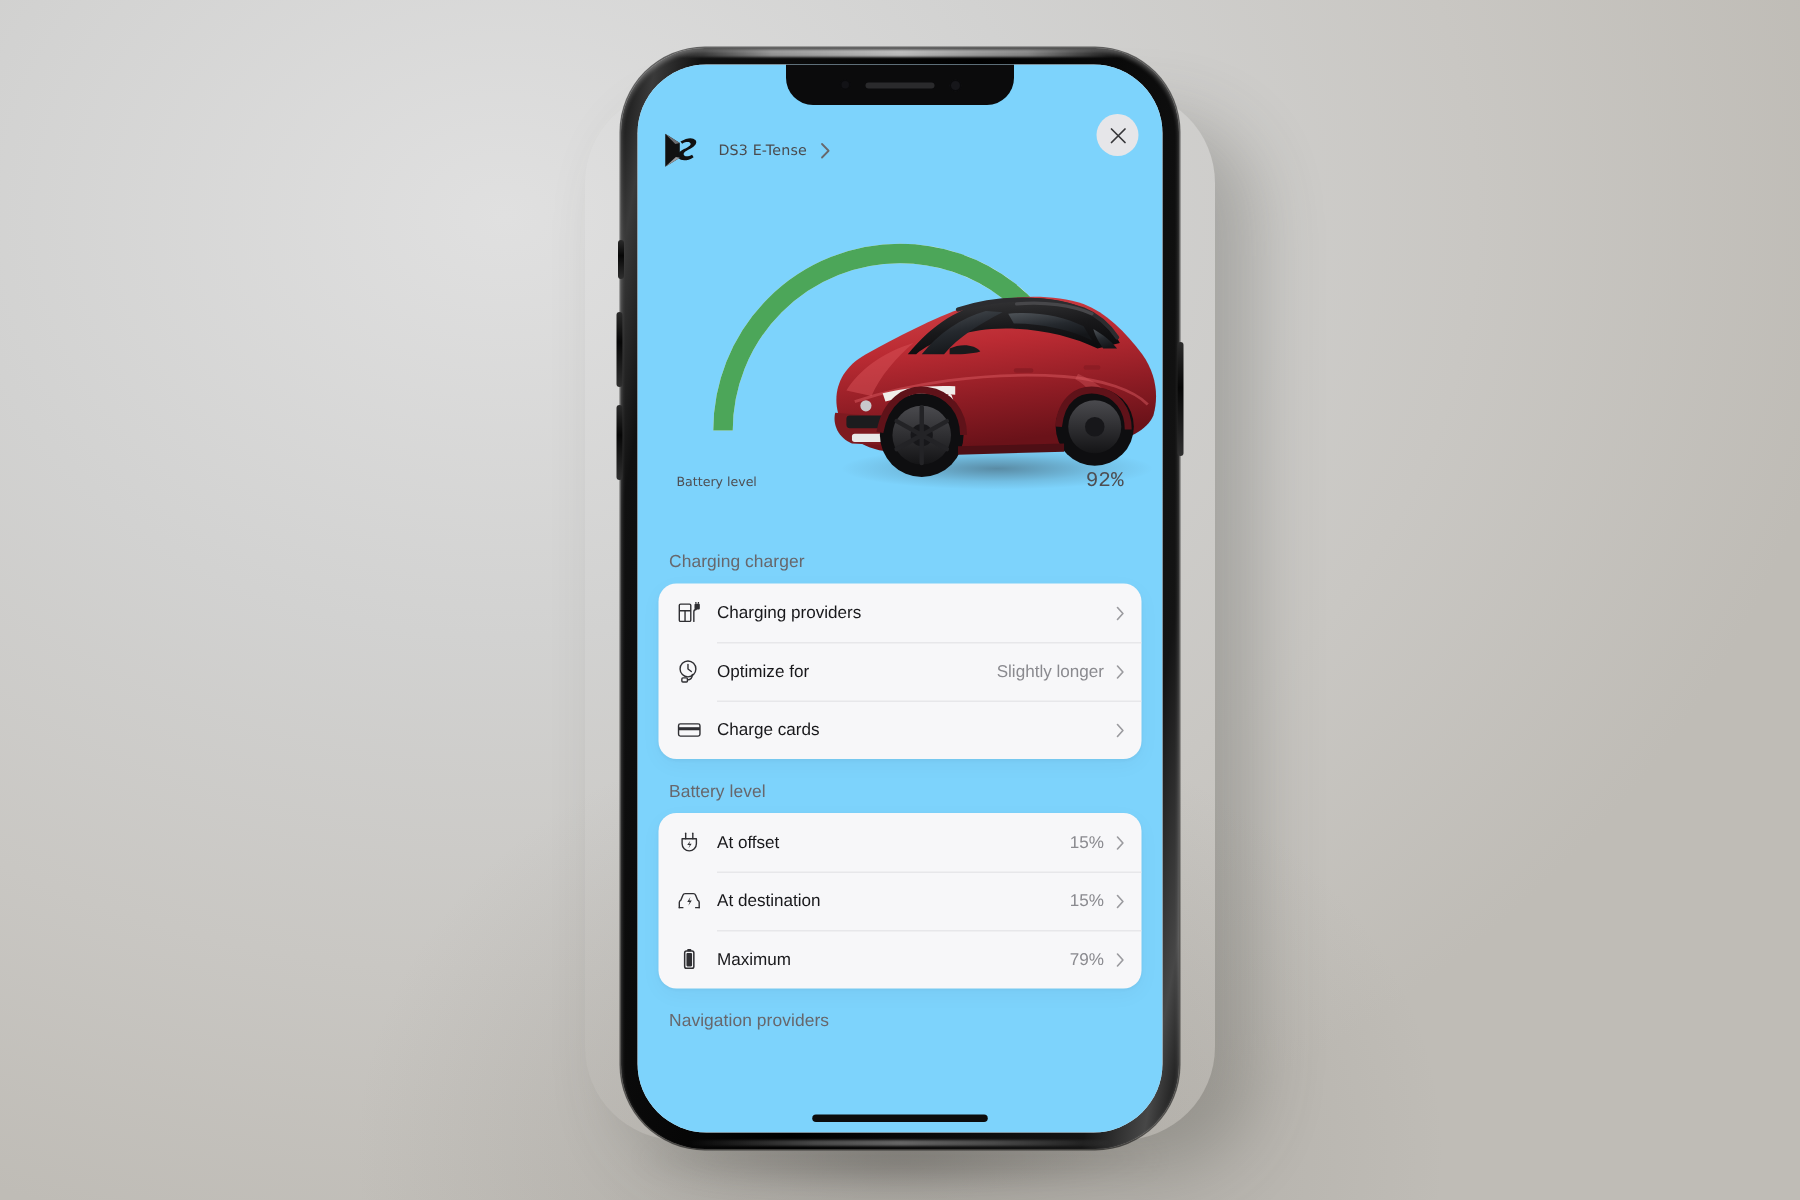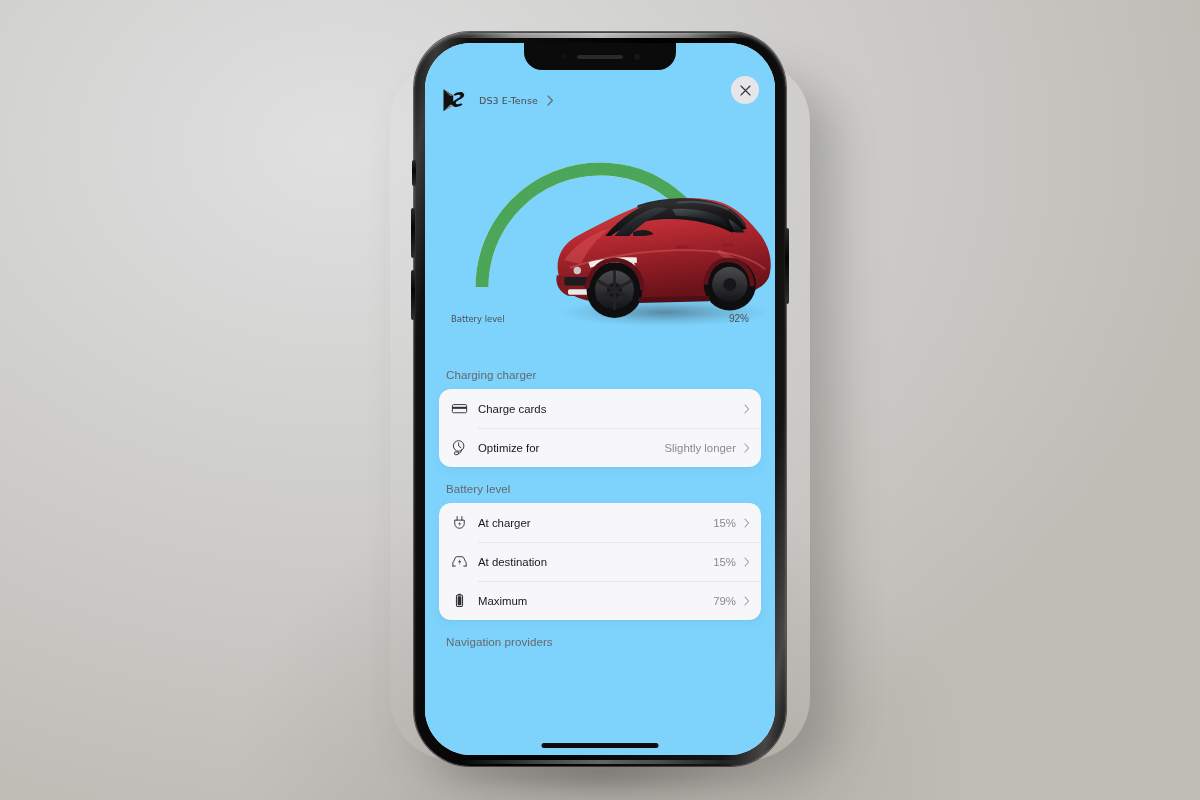--- a/index.html
+++ b/index.html
@@ -228,23 +228,23 @@
     display: flex;
     justify-content: space-between;
     align-items: baseline;
   }
   .gauge-label-l {
     font-size: 8.4px;
     color: #4e4e52;
     font-family: "DejaVu Sans", sans-serif;
   }
   .gauge-label-r {
-    font-size: 10px;
+    font-size: 14px;
     color: #4e4e52;
-    font-family: Liberation Sans, sans-serif;
+    font-family: Liberation Mono, monospace;
   }
 
   
   .sections {
     flex: 1;
     overflow: hidden;
     padding: 0 14px;
   }
   .section-title {
     font-size: 11.6px;
@@ -480,48 +480,68 @@
             <span class="gauge-label-l">Battery level</span>
             <span class="gauge-label-r">92%</span>
           </div>
         </div>
 
         <div class="sections">
 
           <div class="section-title">Charging charger</div>
           <div class="card">
 
-
             <button class="row">
               <span class="row-icon">
                 <svg width="17" height="17" viewBox="0 0 20 20" aria-hidden="true">
-                  <rect x="1.6" y="5.4" width="16.8" height="9.6" rx="1.4" fill="none" stroke="currentColor" stroke-width="1.1"></rect>
-                  <rect x="1.6" y="8.0" width="16.8" height="2.4" fill="currentColor"></rect>
+                  <rect x="2.2" y="3.2" width="9" height="13.6" rx="1" fill="none" stroke="currentColor" stroke-width="1.1"></rect>
+                  <line x1="2.2" y1="8.4" x2="11.2" y2="8.4" stroke="currentColor" stroke-width="1.1"></line>
+                  <line x1="6.7" y1="8.4" x2="6.7" y2="16.8" stroke="currentColor" stroke-width="1.1"></line>
+                  <path d="M13.6 16.8 L13.6 9.2 C13.6 8.1 14.4 7.4 15.4 7.4" fill="none" stroke="currentColor" stroke-width="1.1" stroke-linecap="round"></path>
+                  <rect x="14.1" y="3.0" width="4.2" height="4.4" rx="0.8" fill="currentColor"></rect>
+                  <line x1="15.2" y1="1.6" x2="15.2" y2="3.0" stroke="currentColor" stroke-width="1"></line>
+                  <line x1="17.2" y1="1.6" x2="17.2" y2="3.0" stroke="currentColor" stroke-width="1"></line>
                 </svg>
               </span>
-              <span class="row-label">Charge cards</span>
+              <span class="row-label">Charging providers</span>
               <span class="row-value"></span>
               <span class="row-chev">
                 <svg width="6" height="10" viewBox="0 0 6 10" aria-hidden="true">
                     <path d="M1 1 L4.6 5 L1 9" fill="none" stroke="currentColor" stroke-width="1.1" stroke-linecap="round" stroke-linejoin="round"></path>
                   </svg>
               </span>
             </button>
 
             <button class="row">
               <span class="row-icon">
                 <svg width="17" height="17" viewBox="0 0 20 20" aria-hidden="true">
                   <circle cx="9" cy="8.2" r="6.2" fill="none" stroke="currentColor" stroke-width="1.1"></circle>
                   <path d="M9 4.6 L9 8.2 L11.6 10.2" fill="none" stroke="currentColor" stroke-width="1.1" stroke-linecap="round" stroke-linejoin="round"></path>
                   <path d="M12.4 12.6 C12.4 15.4 10.6 16.8 8.6 16.8" fill="none" stroke="currentColor" stroke-width="1.1" stroke-linecap="round"></path>
                   <rect x="4.2" y="15.2" width="4.4" height="3.2" rx="0.8" fill="none" stroke="currentColor" stroke-width="1.1"></rect>
                 </svg>
               </span>
               <span class="row-label">Optimize for</span>
               <span class="row-value">Slightly longer</span>
+              <span class="row-chev">
+                <svg width="6" height="10" viewBox="0 0 6 10" aria-hidden="true">
+                    <path d="M1 1 L4.6 5 L1 9" fill="none" stroke="currentColor" stroke-width="1.1" stroke-linecap="round" stroke-linejoin="round"></path>
+                  </svg>
+              </span>
+            </button>
+
+            <button class="row">
+              <span class="row-icon">
+                <svg width="17" height="17" viewBox="0 0 20 20" aria-hidden="true">
+                  <rect x="1.6" y="5.4" width="16.8" height="9.6" rx="1.4" fill="none" stroke="currentColor" stroke-width="1.1"></rect>
+                  <rect x="1.6" y="8.0" width="16.8" height="2.4" fill="currentColor"></rect>
+                </svg>
+              </span>
+              <span class="row-label">Charge cards</span>
+              <span class="row-value"></span>
               <span class="row-chev">
                 <svg width="6" height="10" viewBox="0 0 6 10" aria-hidden="true">
                     <path d="M1 1 L4.6 5 L1 9" fill="none" stroke="currentColor" stroke-width="1.1" stroke-linecap="round" stroke-linejoin="round"></path>
                   </svg>
               </span>
             </button>
           </div>
 
           <div class="section-title">Battery level</div>
           <div class="card">
@@ -529,21 +549,21 @@
             <button class="row">
               <span class="row-icon">
                 <svg width="17" height="17" viewBox="0 0 20 20" aria-hidden="true">
                   <path d="M4.4 7.2 L15.6 7.2 L15.6 11.2 C15.6 14.3 13.1 16.8 10 16.8
                            C6.9 16.8 4.4 14.3 4.4 11.2 Z" fill="none" stroke="currentColor" stroke-width="1.1" stroke-linejoin="round"></path>
                   <line x1="7.2" y1="3.0" x2="7.2" y2="7.2" stroke="currentColor" stroke-width="1.1" stroke-linecap="round"></line>
                   <line x1="12.8" y1="3.0" x2="12.8" y2="7.2" stroke="currentColor" stroke-width="1.1" stroke-linecap="round"></line>
                   <path d="M10.8 8.8 L8.4 12.2 L10.4 12.2 L9.4 14.8 L11.9 11.2 L10 11.2 Z" fill="currentColor"></path>
                 </svg>
               </span>
-              <span class="row-label">At charger</span>
+              <span class="row-label">At offset</span>
               <span class="row-value">15%</span>
               <span class="row-chev">
                 <svg width="6" height="10" viewBox="0 0 6 10" aria-hidden="true">
                     <path d="M1 1 L4.6 5 L1 9" fill="none" stroke="currentColor" stroke-width="1.1" stroke-linecap="round" stroke-linejoin="round"></path>
                   </svg>
               </span>
             </button>
 
             <button class="row">
               <span class="row-icon">

